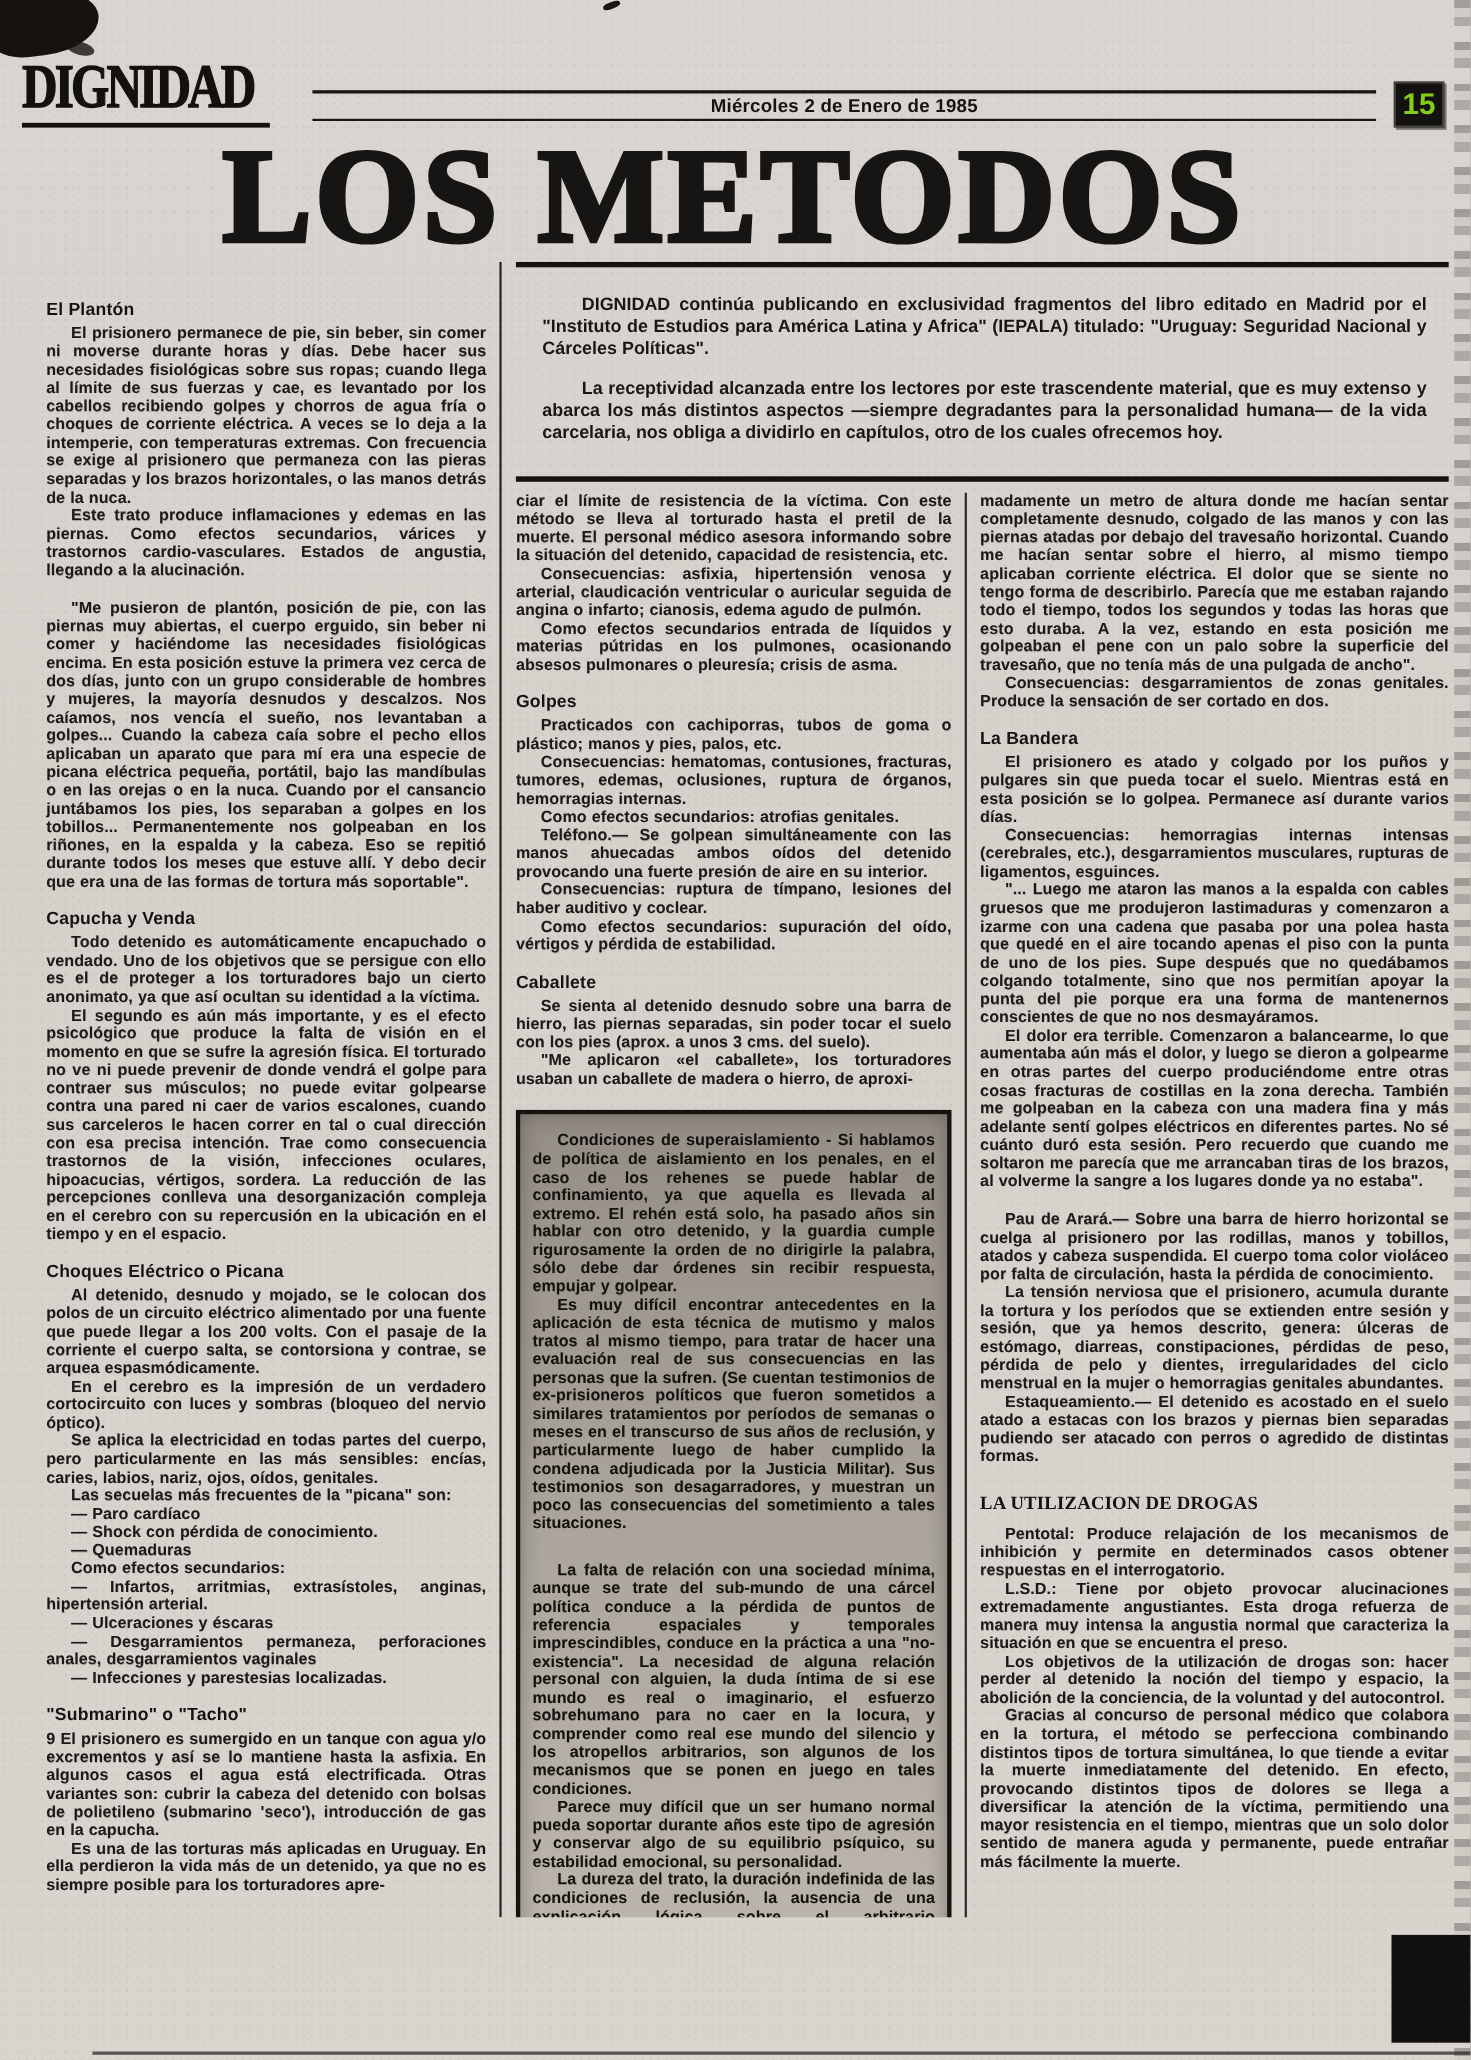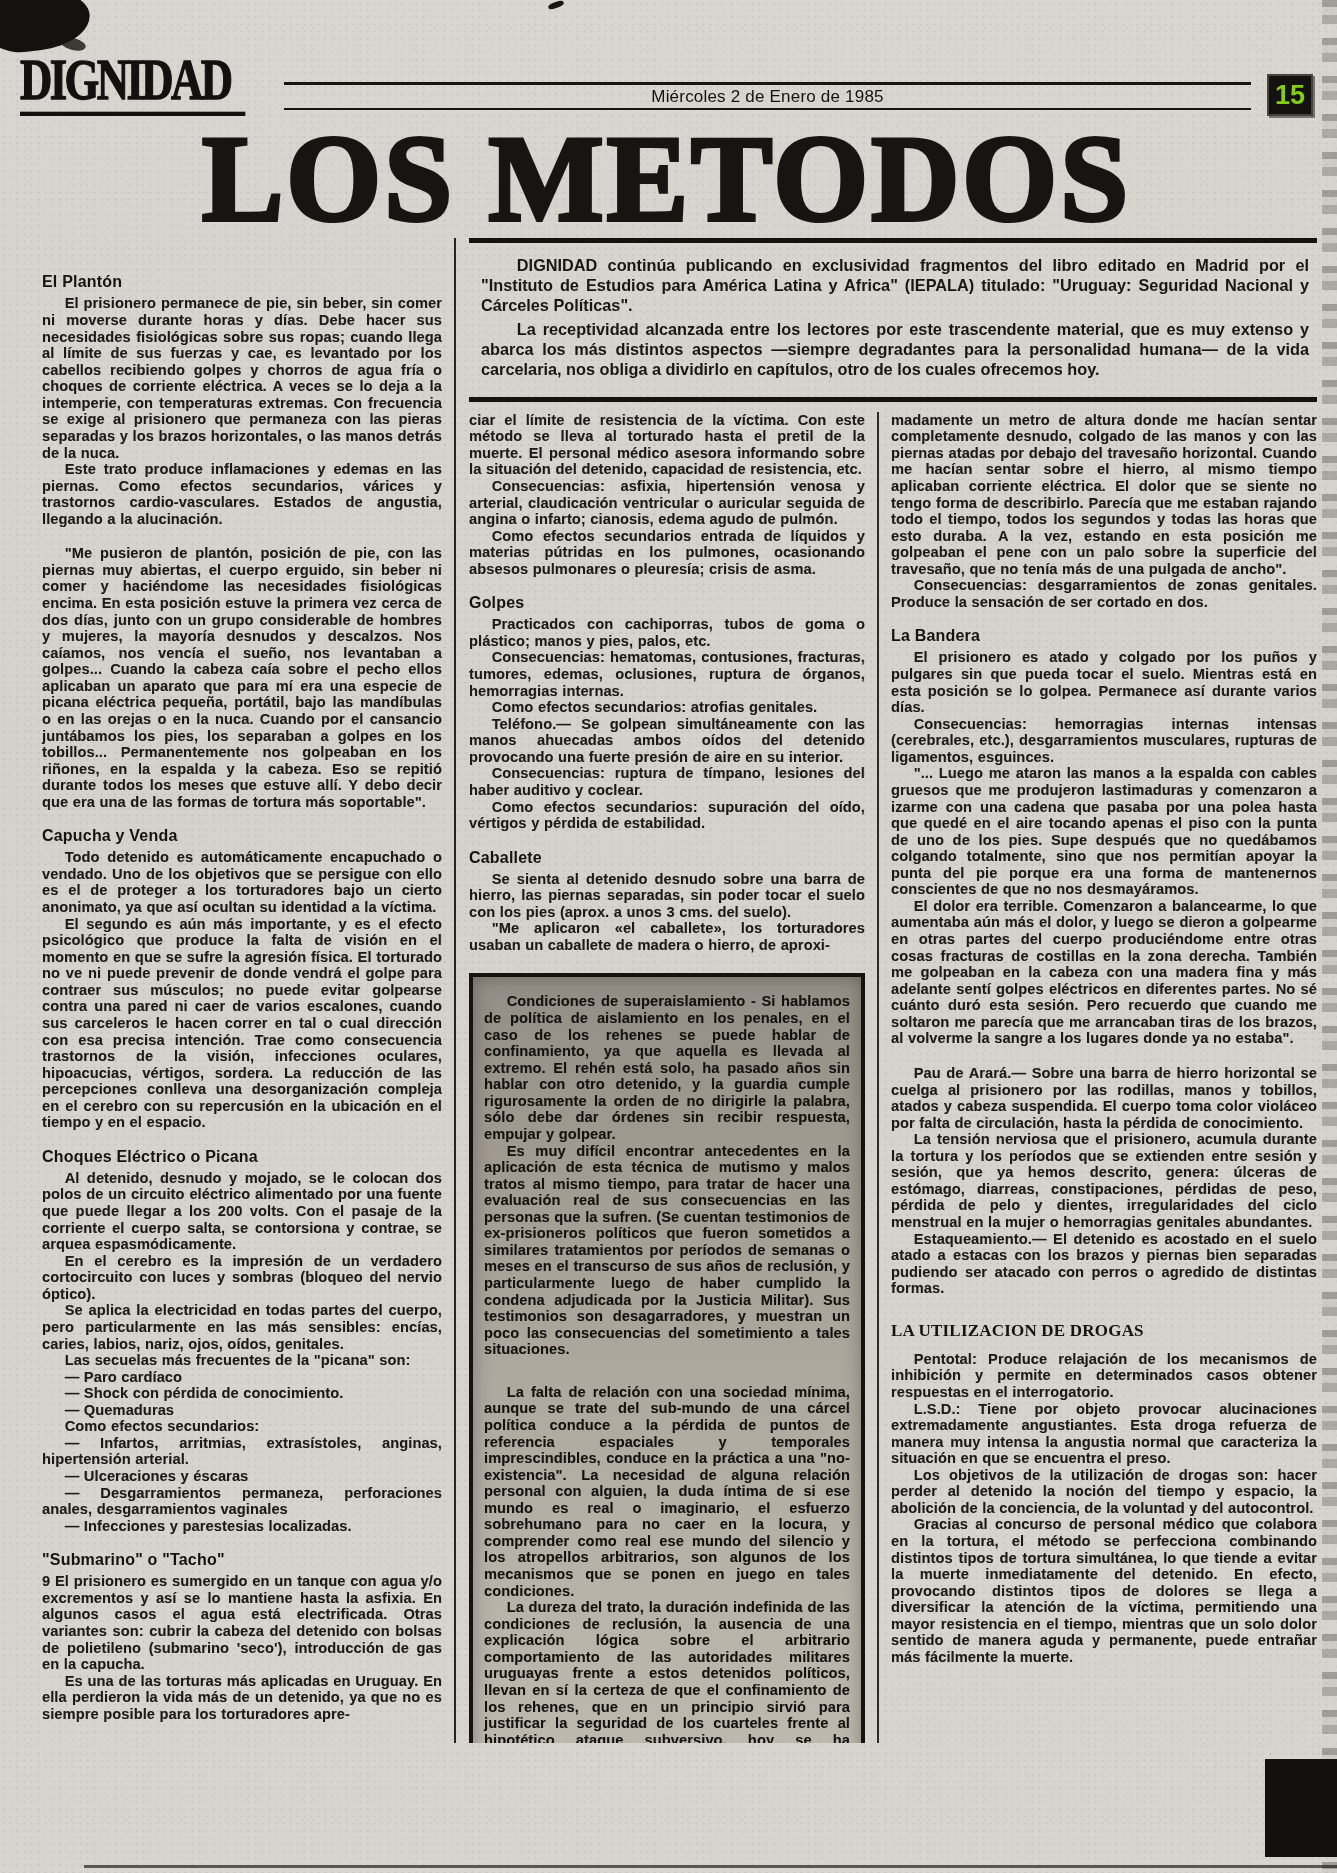--- a/index.html
+++ b/index.html
@@ -22,38 +22,38 @@
     letter-spacing:-3px;color:#131110;
     transform:scaleX(0.86) scaleY(1.08);transform-origin:left bottom;
     border-bottom:4px solid #131110;padding-bottom:3px;white-space:nowrap;
     -webkit-text-stroke:1.2px #131110;
   }
   .date-band{
     flex:1;align-self:flex-end;height:23px;margin:0 16px 6px 2px;
     border-top:3px solid #18150f;border-bottom:2px solid #18150f;
     display:flex;align-items:center;justify-content:center;
   }
-  .date{font-weight:normal;font-size:17px;letter-spacing:0.2px;color:#15130f;}
+  .date{font-weight:bold;font-size:17px;letter-spacing:0.2px;color:#15130f;}
   .page-num{
     flex:0 0 46px;width:46px;height:42px;background:#141210;color:#84cc16;
     display:flex;align-items:center;justify-content:center;
     font-size:27px;font-weight:bold;align-self:flex-end;margin-bottom:0;
     box-shadow:inset 0 0 0 2px rgba(220,215,205,0.25), 2px 2px 0 rgba(20,18,14,0.5);
   }
   .headline{margin:12px 0 0 0;text-align:center;font-family:"Liberation Serif", serif;font-weight:900;color:#171513;}
   .hl{display:block;font-size:122px;line-height:0.84;letter-spacing:3px;-webkit-text-stroke:4px #171513;}
   .hl2{margin-right:110px;}
   .content{display:flex;margin-top:8px;padding:0 20px 0 42px;height:1505px;overflow:hidden;}
   .col p{margin:0;text-align:justify;text-indent:1.55em;font-size:14.6px;line-height:1.135;font-weight:700;letter-spacing:0.1px;word-spacing:0.4px;color:#1c1a18;text-shadow:0.3px 0.3px 0 rgba(28,26,24,0.25);}
   .col h3{font-size:16px;margin:17px 0 4px 0;font-weight:800;color:#15130f;letter-spacing:0.2px;}
   .col section:first-child h3{margin-top:2px;}
   .col-left{flex:0 0 400px;width:400px;margin-top:33px;}
   .right-area{flex:1;border-left:2px solid #26241f;padding-left:13px;margin-left:12px;}
   .intro{border-top:5px solid #15130f;border-bottom:5px solid #15130f;padding:9px 4px 13px 8px;}
-  .intro p{margin:4px;text-align:justify;text-indent:2.2em;font-size:16.3px;line-height:1.22;font-weight:800;color:#191613;}
+  .intro p{margin:16px;text-align:justify;text-indent:2.2em;font-size:16.3px;line-height:1.22;font-weight:800;color:#191613;}
   .two-cols{display:flex;margin-top:10px;}
   .col-mid{flex:0 0 396px;width:396px;}
   .col-right{flex:1;border-left:2px solid #2b2a26;padding-left:12px;margin-left:12px;}
   .noindent{text-indent:0 !important;}
   .gap-top{margin-top:18px !important;}
   .center-head{text-align:left;margin-top:24px !important;margin-bottom:10px !important;font-size:17px !important;font-family:Liberation Serif, serif;}
   .iso-box{
     display:block;border:4px solid #15130f;margin-top:20px;padding:16px 11px 18px 11px;
     background:linear-gradient(180deg,#938d85 0%,#9d968d 14%,#aaa49b 40%,#b7b1a8 70%,#bfb9b0 100%);
     box-shadow:inset 0 0 18px rgba(35,30,25,0.35);
@@ -143,20 +143,21 @@
             </section>
             <section>
               <h3>Caballete</h3>
               <p>Se sienta al detenido desnudo sobre una barra de hierro, las piernas separadas, sin poder tocar el suelo con los pies (aprox. a unos 3 cms. del suelo).</p>
               <p>"Me aplicaron «el caballete», los torturadores usaban un caballete de madera o hierro, de aproxi-</p>
             </section>
             <section class="iso-box">
               <p>Condiciones de superaislamiento - Si hablamos de política de aislamiento en los penales, en el caso de los rehenes se puede hablar de confinamiento, ya que aquella es llevada al extremo. El rehén está solo, ha pasado años sin hablar con otro detenido, y la guardia cumple rigurosamente la orden de no dirigirle la palabra, sólo debe dar órdenes sin recibir respuesta, empujar y golpear.</p>
               <p>Es muy difícil encontrar antecedentes en la aplicación de esta técnica de mutismo y malos tratos al mismo tiempo, para tratar de hacer una evaluación real de sus consecuencias en las personas que la sufren. (Se cuentan testimonios de ex-prisioneros políticos que fueron sometidos a similares tratamientos por períodos de semanas o meses en el transcurso de sus años de reclusión, y particularmente luego de haber cumplido la condena adjudicada por la Justicia Militar). Sus testimonios son desagarradores, y muestran un poco las consecuencias del sometimiento a tales situaciones.</p>
               <p class="gap-top">La falta de relación con una sociedad mínima, aunque se trate del sub-mundo de una cárcel política conduce a la pérdida de puntos de referencia espaciales y temporales imprescindibles, conduce en la práctica a una "no-existencia". La necesidad de alguna relación personal con alguien, la duda íntima de si ese mundo es real o imaginario, el esfuerzo sobrehumano para no caer en la locura, y comprender como real ese mundo del silencio y los atropellos arbitrarios, son algunos de los mecanismos que se ponen en juego en tales condiciones.</p>
+              <p>Parece muy difícil que un ser humano normal pueda soportar durante años este tipo de agresión y conservar algo de su equilibrio psíquico, su estabilidad emocional, su personalidad.</p>
               <p>La dureza del trato, la duración indefinida de las condiciones de reclusión, la ausencia de una explicación lógica sobre el arbitrario comportamiento de las autoridades militares uruguayas frente a estos detenidos políticos, llevan en sí la certeza de que el confinamiento de los rehenes, que en un principio sirvió para justificar la seguridad de los cuarteles frente al hipotético ataque subversivo, hoy se ha transformado en una sistemática decisión de eliminar psíquica y físicamente a los nueve detenidos.</p>
             </section>
           </div>
         <div class="col col-right">
             <section>
               <p class="noindent">madamente un metro de altura donde me hacían sentar completamente desnudo, colgado de las manos y con las piernas atadas por debajo del travesaño horizontal. Cuando me hacían sentar sobre el hierro, al mismo tiempo aplicaban corriente eléctrica. El dolor que se siente no tengo forma de describirlo. Parecía que me estaban rajando todo el tiempo, todos los segundos y todas las horas que esto duraba. A la vez, estando en esta posición me golpeaban el pene con un palo sobre la superficie del travesaño, que no tenía más de una pulgada de ancho".</p>
               <p>Consecuencias: desgarramientos de zonas genitales. Produce la sensación de ser cortado en dos.</p>
             </section>
             <section>
               <h3>La Bandera</h3>

